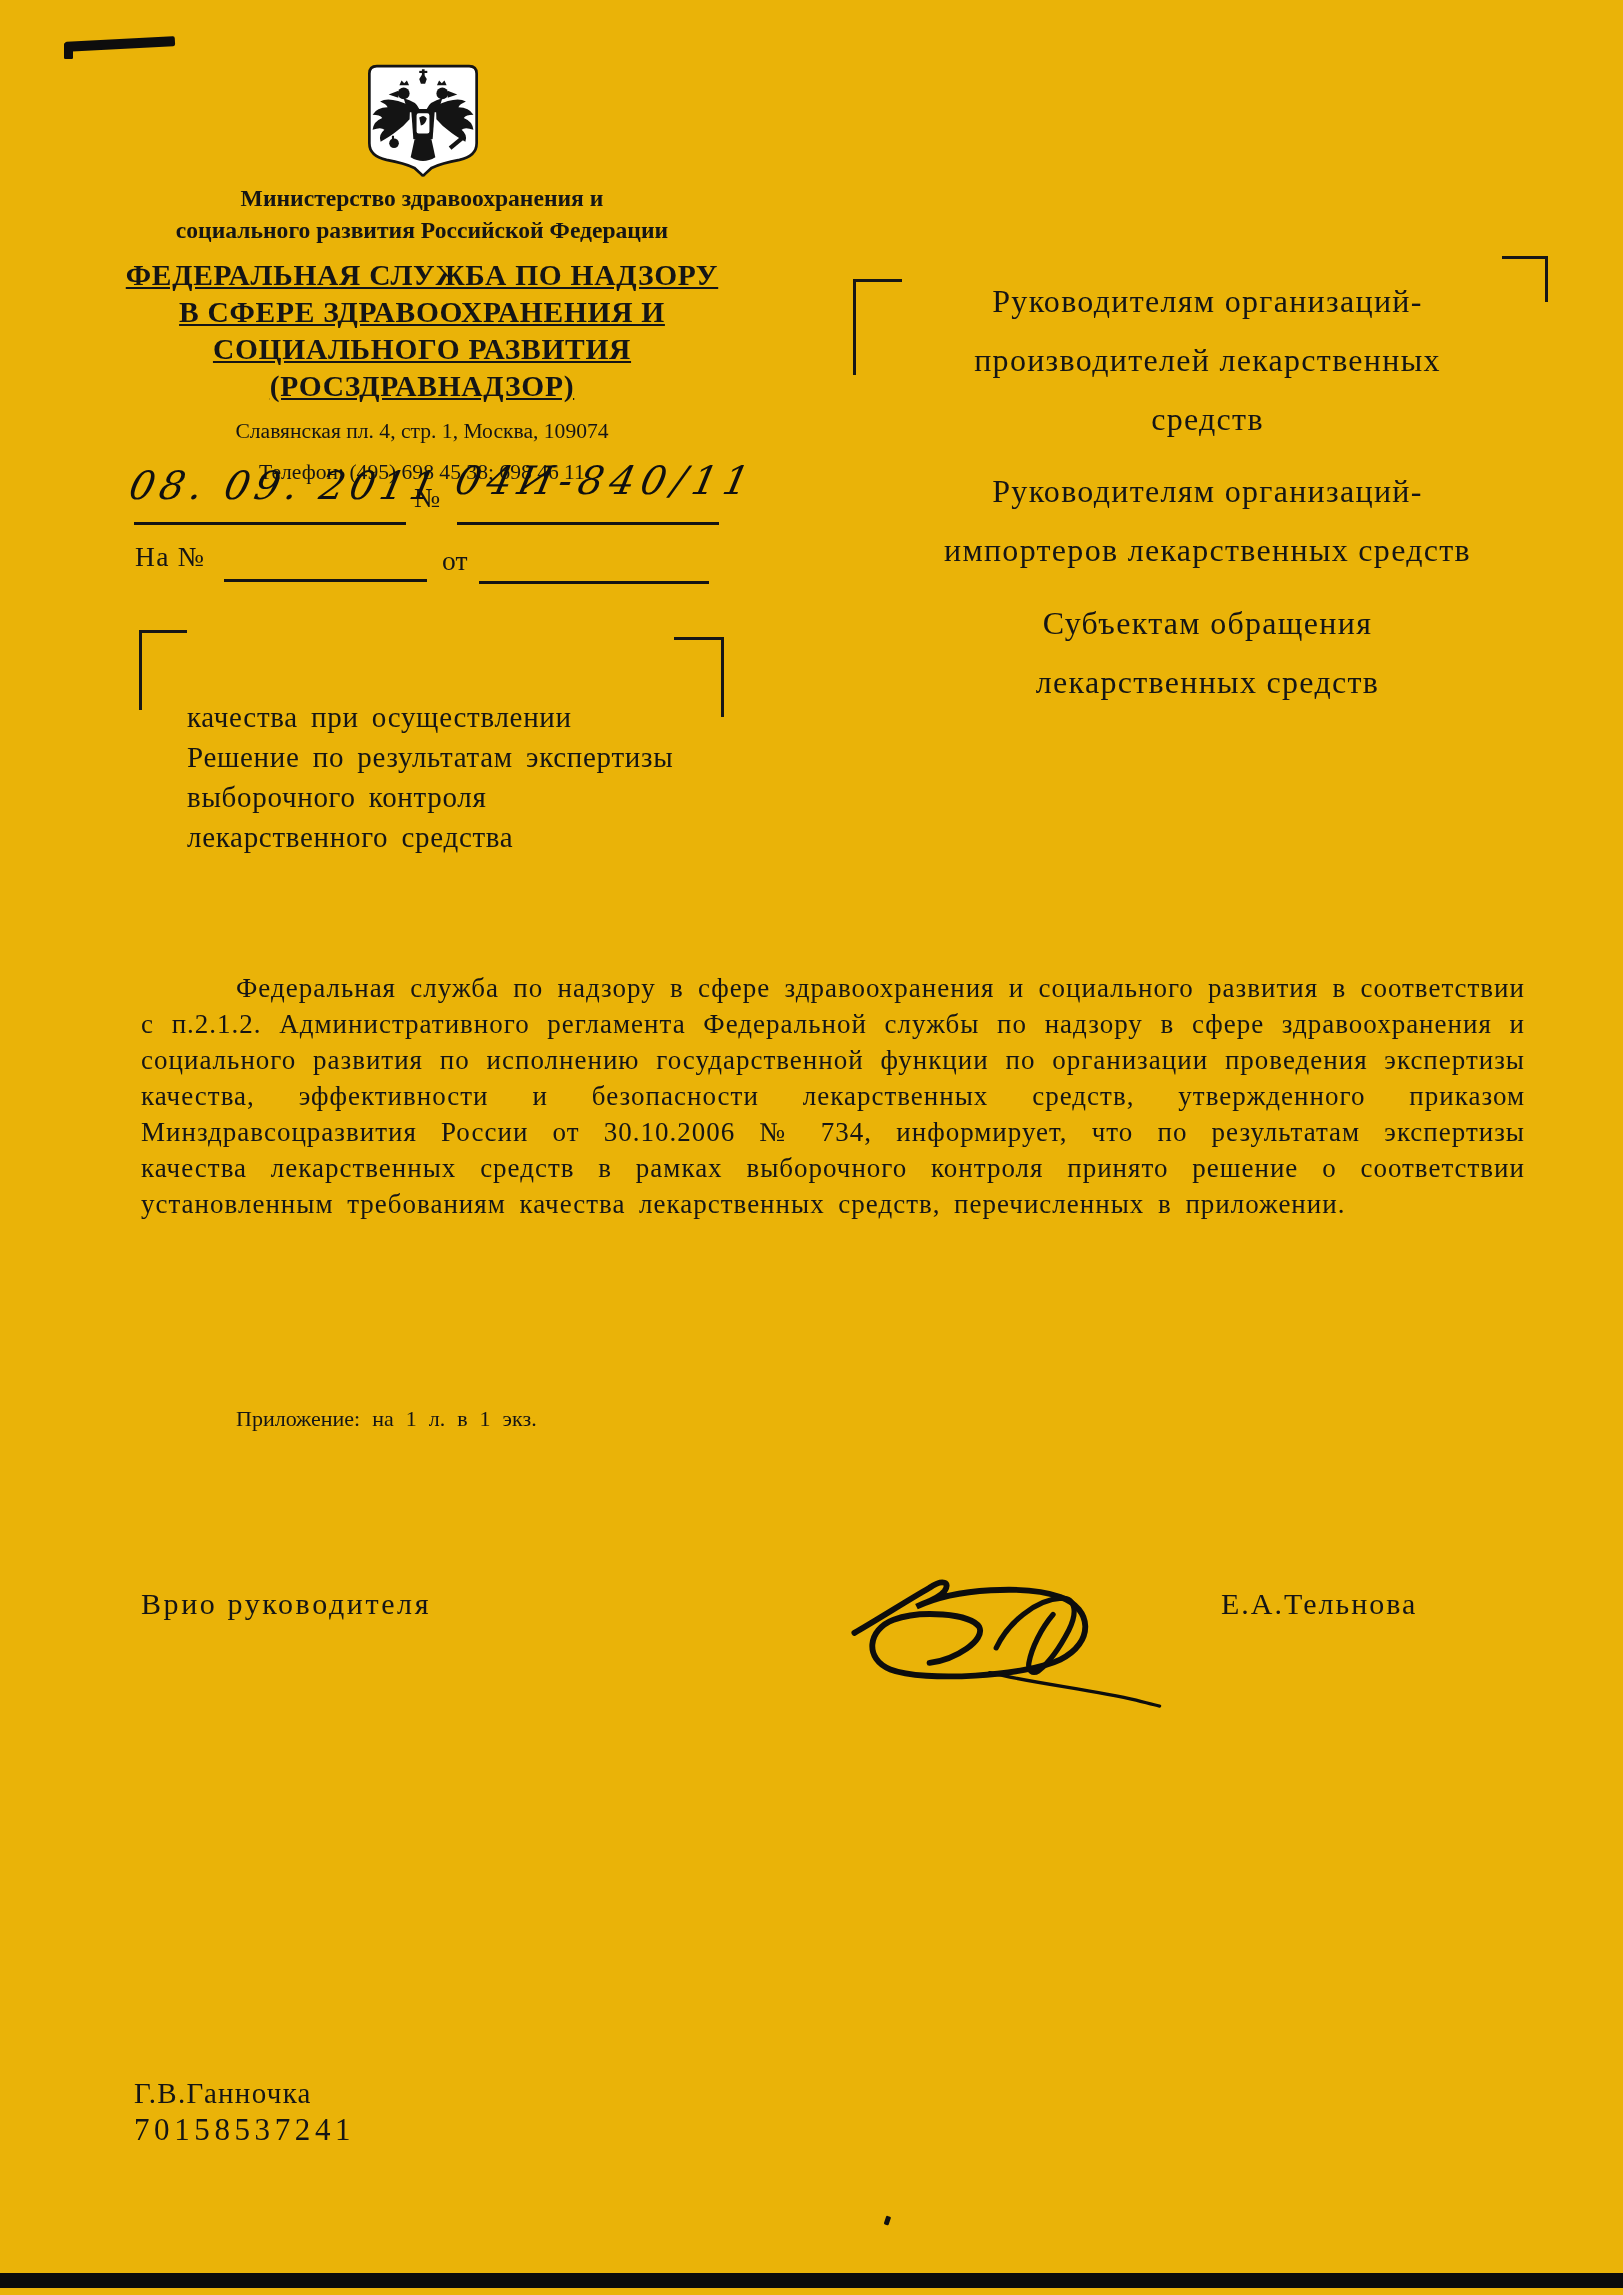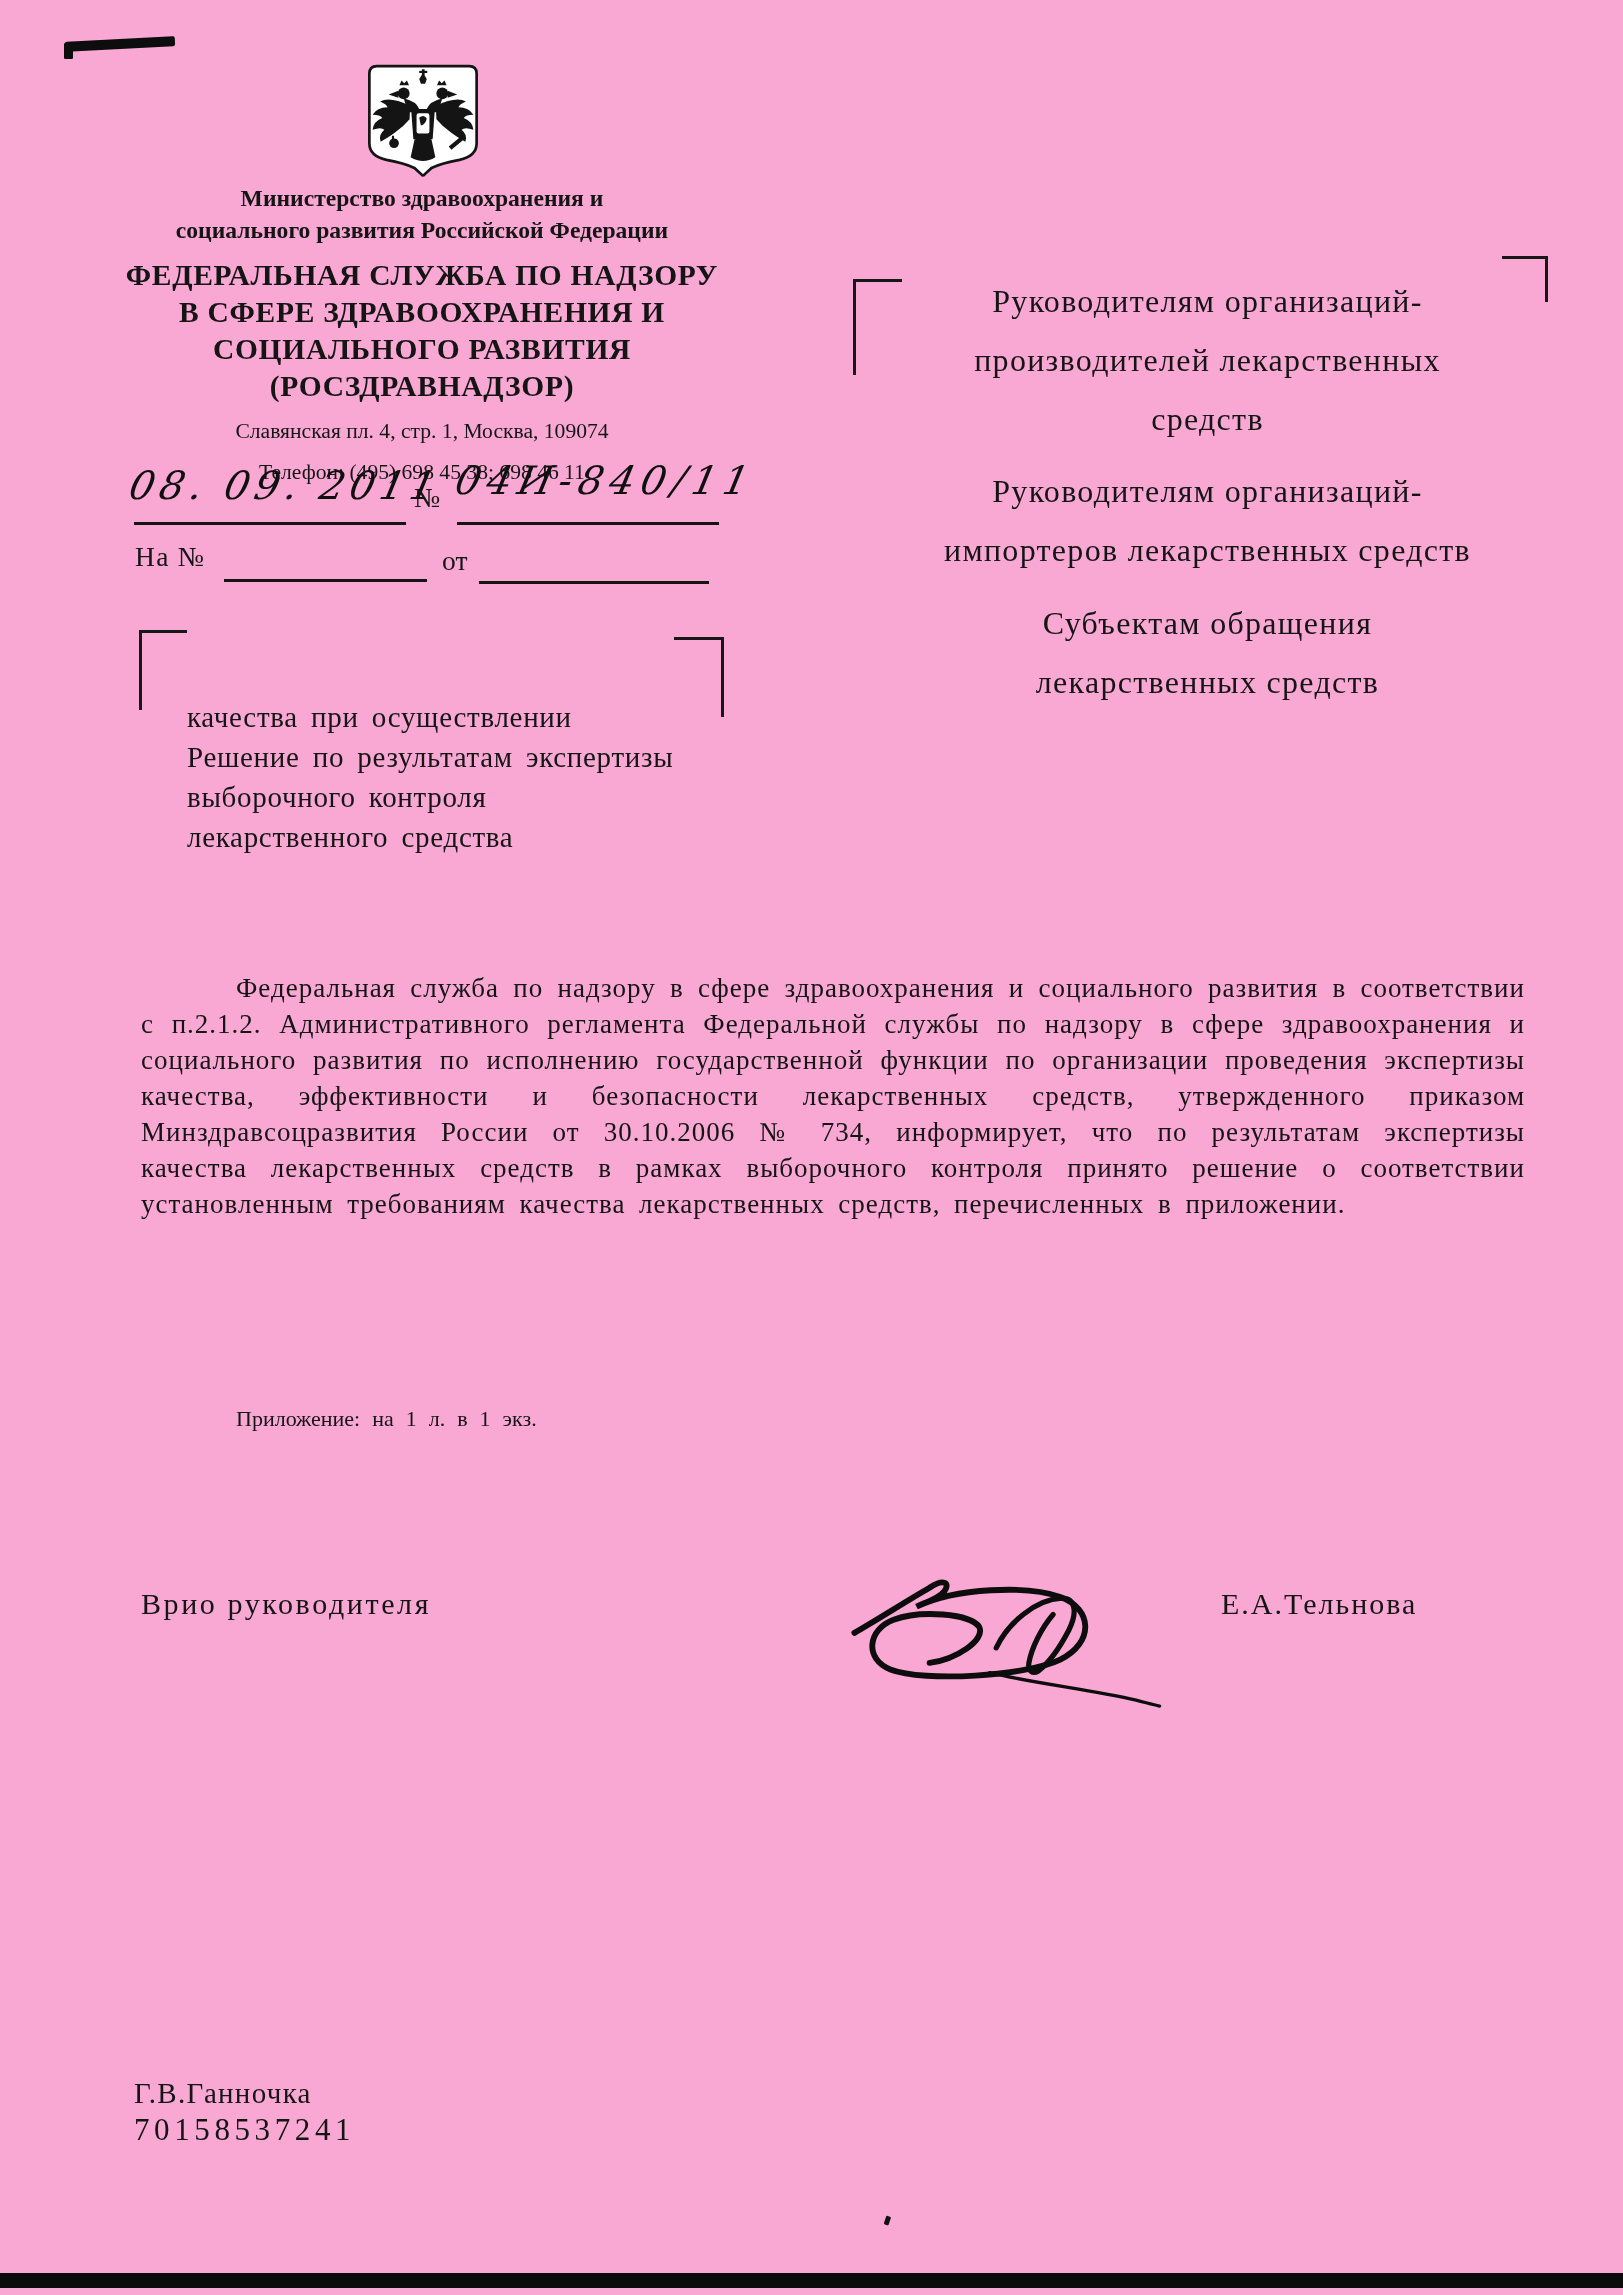--- a/index.html
+++ b/index.html
@@ -1,34 +1,34 @@
 <!DOCTYPE html>
 <html style="font-size:10.5px"><head>
 <meta charset="utf-8">
 <style>
   html,body{margin:0;padding:0;background:#e8e8e8;}
   .page{
     position:relative;
     width:1623px;height:2295px;
-    background:#f9a8d4;
+    background:#eab308;
     font-family:"Liberation Serif", serif;
     color:#151515;
     overflow:hidden;
   }
   
   .smudge{position:absolute;left:65px;top:39px;width:110px;height:9.8px;background:#0d0d0d;transform:rotate(-3deg);border-radius:2px;}
   .smudge-hook{position:absolute;left:64px;top:43px;width:8.5px;height:15.7px;background:#0d0d0d;border-radius:1.3px;}
   .bottom-bar{position:absolute;left:0;top:2273px;width:1623px;height:15px;background:#0b0b0b;}
   .dot-artifact{position:absolute;left:885px;top:2216px;width:4.6px;height:8.5px;background:#111;transform:rotate(18deg);border-radius:1.3px;}
   
   .emblem{position:absolute;left:364px;top:59px;width:118px;height:131px;}
   
   .letterhead{position:absolute;left:88px;top:182px;width:668px;text-align:center;}
   .ministry-line{font-size:23.6px;font-weight:bold;line-height:32px;}
-  .service-block{margin-top:10.5px;}
+  .service-block{margin-top:10.5px;text-decoration:underline;}
   .service-line{font-size:29.5px;font-weight:bold;line-height:37px;letter-spacing:0.7px;}
   .addr-line{font-size:21.6px;line-height:29.5px;margin-top:12px;}
   
   .hand{font-family:"DejaVu Serif", serif;font-style:italic;transform:skewX(-12deg);letter-spacing:5.2px;color:#101010;}
   .hand-date{position:absolute;left:130px;top:463px;font-size:39px;}
   .no-sign{position:absolute;left:414px;top:482px;font-size:27.5px;}
   .hand-number{position:absolute;left:456px;top:458px;font-size:39px;letter-spacing:6.5px;}
   .rule{position:absolute;height:2.6px;background:#141414;}
   .rule-date{left:134px;top:522px;width:272px;}
   .rule-number{left:457px;top:522px;width:262px;}

